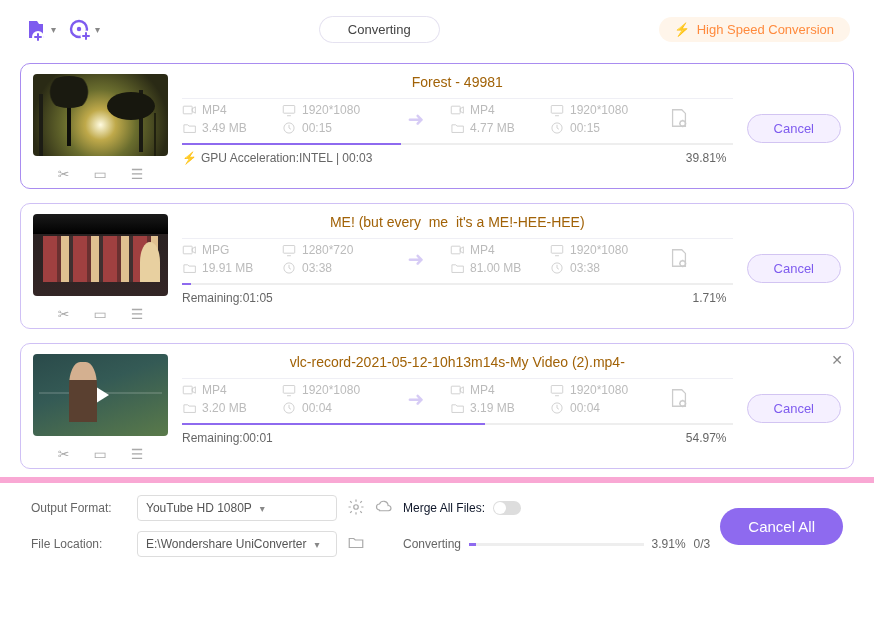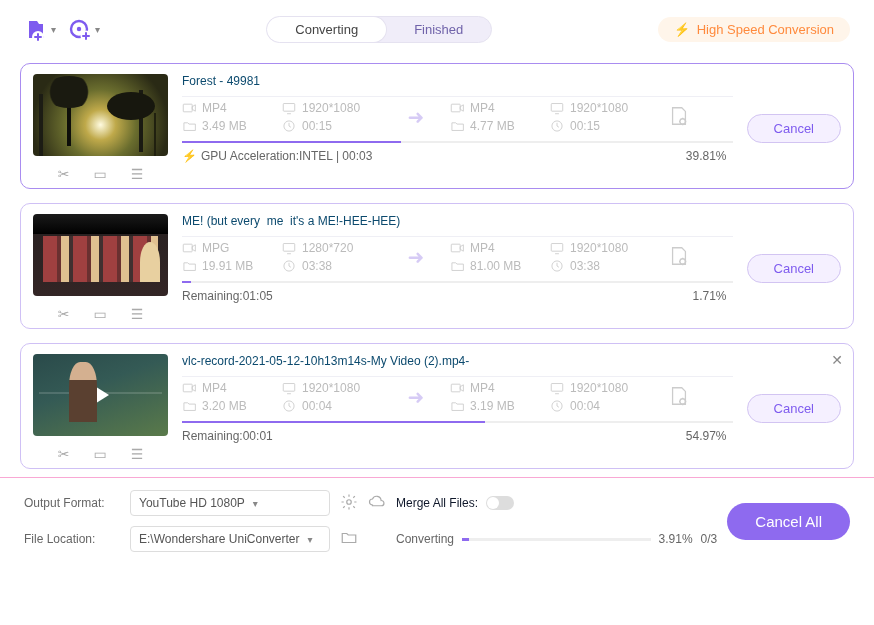--- a/index.html
+++ b/index.html
@@ -25,38 +25,38 @@
 
 .item-body { display: flex; gap: 14px; align-items: stretch; }
 .thumb-col { width: 135px; display: flex; flex-direction: column; align-items: center; }
 .thumb { width: 135px; height: 82px; border-radius: 4px; position: relative; overflow: hidden; background: #222; }
 .play-ov { position: absolute; inset: 0; display: flex; align-items: center; justify-content: center; }
 .play-ov::before { content: ""; border-left: 16px solid #fff; border-top: 10px solid transparent; border-bottom: 10px solid transparent; }
 .tool-row { display: flex; gap: 24px; margin-top: 10px; color: #aaa; }
 .tool-row span { cursor: pointer; font-size: 14px; }
 
 .content-col { flex: 1; display: flex; flex-direction: column; }
-.title { font-size: 12px; color: #0c4a6e; margin-bottom: 8px; }
+.title { font-size: 14px; color: #a16207; margin-bottom: 8px; text-align: center; }
 .meta-row { display: flex; align-items: center; gap: 0; color: #bbb; font-size: 12px; border-top: 1px solid #efeff5; padding: 4px 0 6px; }
 .side { display: grid; grid-template-columns: 100px 100px; grid-template-rows: auto auto; gap: 4px 0; }
 .meta-cell { display: flex; align-items: center; gap: 6px; }
 .meta-cell svg { width: 14px; height: 14px; stroke: #ccc; fill: none; }
 .arrow-center { width: 40px; text-align: center; color: #d6cbf5; font-size: 20px; margin: 0 14px; }
 .settings-icn { margin-left: 18px; color: #ccc; cursor: pointer; }
 .settings-icn svg { width: 22px; height: 22px; fill: none; stroke: #ccc; }
 
 .cancel-btn { background: #f5f0ff; border: 1px solid #d2c4f2; color: #7e5bef; border-radius: 999px; padding: 6px 26px; cursor: pointer; font-size: 13px; align-self: center; }
 
 .prog-wrap { margin-top: 2px; }
 .prog-bar { height: 2px; background: #eee; width: 100%; position: relative; }
 .prog-fill { height: 2px; background: #8e6aef; }
 .prog-label { display: flex; justify-content: space-between; font-size: 12px; color: #666; margin-top: 6px; padding-right: 6px; }
 .prog-label .left { display: flex; align-items: center; gap: 4px; }
 
-.footer { padding: 12px 24px 16px; border-top: 1px solid #f9a8d4; margin-top: 8px; display: grid; grid-template-columns: 96px 200px auto 1fr auto; grid-template-rows: auto auto; gap: 10px 10px; align-items: center; }
+.footer { padding: 12px 31px 16px; border-top: 6px solid #f9a8d4; margin-top: 8px; display: grid; grid-template-columns: 96px 200px auto 1fr auto; grid-template-rows: auto auto; gap: 10px 10px; align-items: center; }
 .footer label { font-size: 12px; color: #666; }
 .select { border: 1px solid #ddd; border-radius: 4px; padding: 5px 8px; display: flex; align-items: center; justify-content: flex-start; font-size: 12px; background: #fff; cursor: pointer; gap: 8px; }
 .footer-icons { display: flex; gap: 10px; color: #aaa; }
 .footer-icons span { cursor: pointer; }
 .merge { display: flex; align-items: center; gap: 8px; font-size: 12px; color: #0f172a; }
 .toggle { width: 28px; height: 14px; border-radius: 999px; background: #ddd; position: relative; cursor: pointer; }
 .toggle::after { content: ""; width: 12px; height: 12px; background: #fff; border-radius: 50%; position: absolute; top: 1px; left: 1px; }
 .cancel-all { background: #8e6aef; color: #fff; border: none; border-radius: 999px; padding: 10px 28px; font-size: 15px; cursor: pointer; grid-row: 1 / span 2; grid-column: 5; }
 .overall { display: flex; align-items: center; gap: 8px; font-size: 12px; color: #666; }
 .overall-bar { flex: 1; height: 3px; background: #eee; position: relative; }
@@ -91,21 +91,20 @@
         <circle cx="11" cy="11" r="8" fill="none" stroke="#7e5bef" stroke-width="2.4"></circle>
         <circle cx="11" cy="11" r="2.2" fill="#7e5bef"></circle>
         <circle cx="18" cy="18" r="5.5" fill="#fff"></circle>
         <path d="M18 15v6M15 18h6" stroke="#7e5bef" stroke-width="2" stroke-linecap="round"></path>
       </svg>
     <span class="chev">▾</span>
   </div>
 
   <div class="tab-switch">
     <button class="tab active">Converting</button>
-    <button class="tab">Finished</button>
   </div>
 
   <div class="high-speed">
     <span class="bolt">⚡</span>
     <span>High Speed Conversion</span>
   </div>
 </div>
 
 <div class="list" id="list">
     <div class="item sel">

